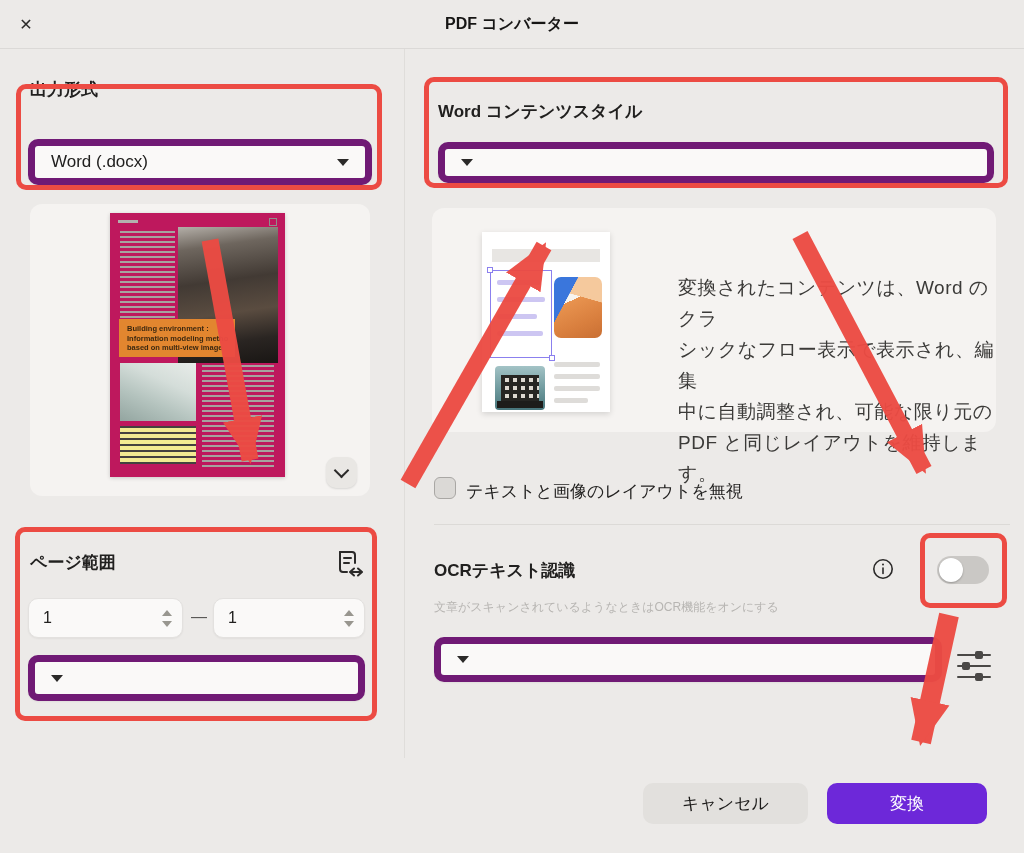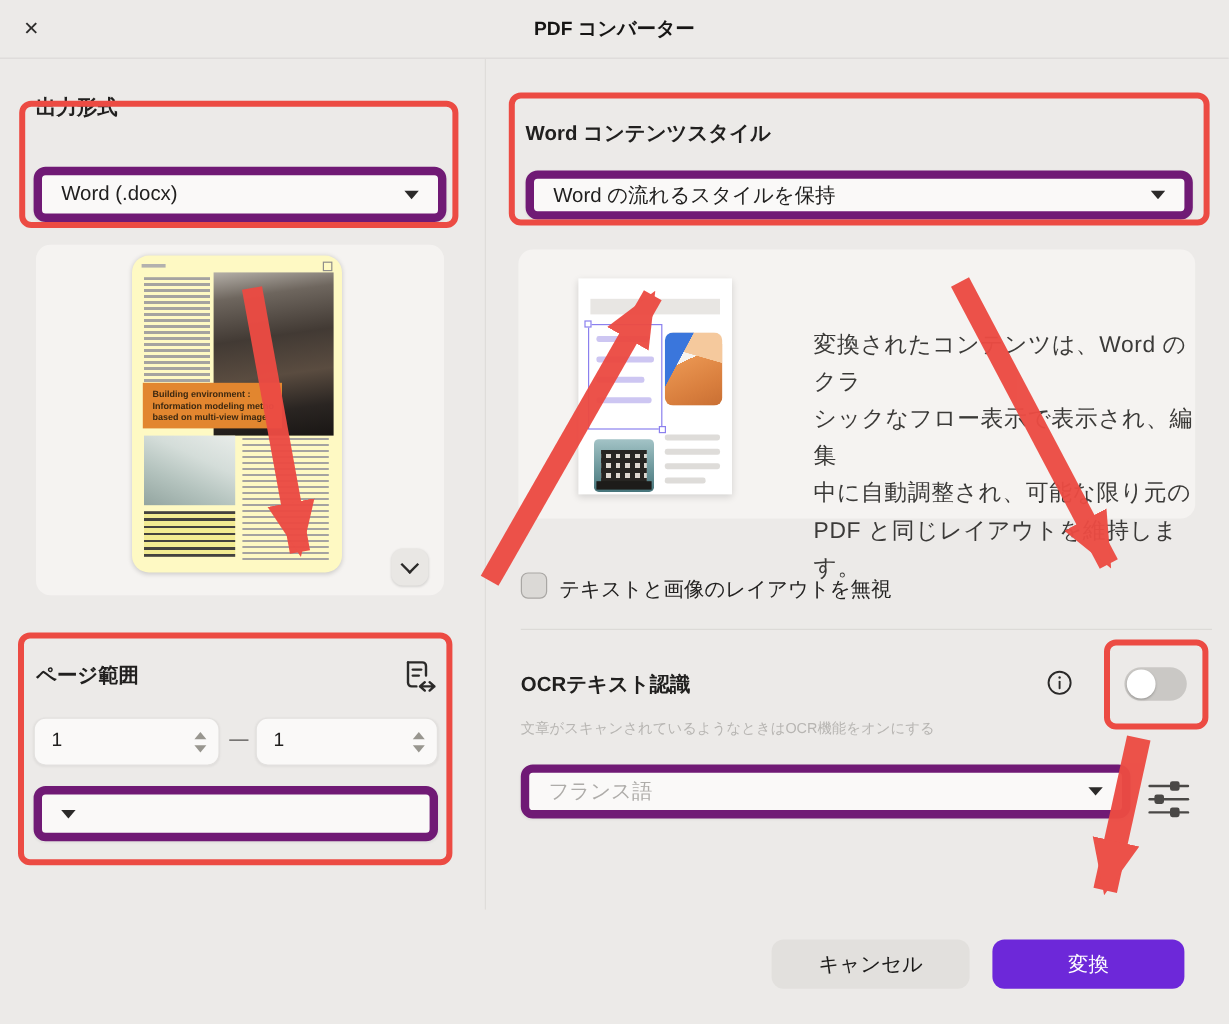--- a/index.html
+++ b/index.html
@@ -29,21 +29,21 @@
   .spin{background:#FAF9F8;border:1px solid #e3e1df;border-radius:10px;box-sizing:border-box;
         display:flex;align-items:center;padding:0 10px 0 14px;font-size:16px;color:#21201f;
         box-shadow:0 1px 2px rgba(0,0,0,0.05);}
   .spin .num{flex:1;}
   .steppers{display:flex;flex-direction:column;gap:5px;align-items:center;}
   .tri-up{width:0;height:0;border-left:5px solid transparent;border-right:5px solid transparent;border-bottom:6px solid #98968f;}
   .tri-dn{width:0;height:0;border-left:5px solid transparent;border-right:5px solid transparent;border-top:6px solid #98968f;}
   .card{background:#F5F3F1;border-radius:12px;}
   .redbox{border:5px solid #EC4B43;border-radius:10px;box-sizing:border-box;pointer-events:none;}
   
-  .page{background:#fef9c3;box-shadow:0 1px 4px rgba(0,0,0,0.18);border-radius:14px;}
+  .page{background:#be185d;box-shadow:0 1px 4px rgba(0,0,0,0.18);}
   .tline{background-image:repeating-linear-gradient(to bottom,#a5a3a0 0px,#a5a3a0 2px,transparent 2px,transparent 5px);}
   .photo-dark{background:linear-gradient(172deg,#b4afa8 0%,#6e665e 16%,#423a34 40%,#5a4c40 62%,#2a2522 82%,#191614 100%);}
   .photo-light{background:linear-gradient(205deg,#e8ece9 0%,#d4ddd9 35%,#b4c3be 65%,#93a5a0 100%);}
   .banner{background:#E2862F;color:#3c2810;font-weight:700;font-size:7.5px;line-height:9.5px;padding:5px 4px 0 8px;box-sizing:border-box;}
   .ylines{background:repeating-linear-gradient(to bottom,#44423f 0px,#44423f 2px,#f2eb92 2px,#f2eb92 6px);}
   .chevbtn{background:#E9E7E4;border-radius:10px;box-shadow:0 1px 2px rgba(0,0,0,0.12);display:flex;align-items:center;justify-content:center;}
   .chev{width:9px;height:9px;border-right:2px solid #2b2a29;border-bottom:2px solid #2b2a29;transform:rotate(45deg);margin-top:-4px;}
   
   .doc{background:#ffffff;box-shadow:0 2px 6px rgba(0,0,0,0.14);}
   .doc-head{background:#e8e6e3;}
@@ -133,21 +133,20 @@
       <span class="tri-up"></span>
       <span class="tri-dn"></span>
     </span>
 </div>
 <div class="abs dropdown" style="left:28px;top:655px;width:337px;height:46px;">
   <span class="caret"></span>
 </div>
 
 <div class="abs label" style="left:438px;top:100px;">Word コンテンツスタイル</div>
 <div class="abs dropdown" style="left:438px;top:142px;width:556px;height:41px;">
-  <span class="txt">Word の流れるスタイルを保持</span>
   <span class="caret"></span>
 </div>
 
 <div class="abs card" style="left:432px;top:208px;width:564px;height:224px;">
   <div class="abs doc" style="left:50px;top:24px;width:128px;height:180px;">
     <div class="abs doc-head" style="left:10px;top:17px;width:108px;height:13px;"></div>
     <div class="abs sel" style="left:8px;top:38px;width:60px;height:86px;">
       <div class="abs handle" style="left:-4px;top:-4px;"></div>
       <div class="abs handle" style="right:-4px;bottom:-4px;"></div>
       <div class="abs lav" style="left:6px;top:9px;width:44px;"></div>
@@ -183,21 +182,20 @@
     <circle cx="11" cy="11" r="9.2"></circle>
     <line x1="11" y1="10" x2="11" y2="15.5" stroke-linecap="round"></line>
     <circle cx="11" cy="6.6" r="1" fill="#2b2a29" stroke="none"></circle>
   </svg>
 </div>
 <div class="abs toggle" style="left:937px;top:556px;">
     <span class="knob"></span>
   </div>
 <div class="abs hint" style="left:434px;top:599px;">文章がスキャンされているようなときはOCR機能をオンにする</div>
 <div class="abs dropdown" style="left:434px;top:637px;width:508px;height:45px;">
-  <span class="txt" style="color:#aeaca9;">フランス語</span>
   <span class="caret"></span>
 </div>
 <div class="abs" style="left:955px;top:650px;">
   <svg width="38" height="32" viewBox="0 0 38 32" stroke="#4a4846" stroke-width="2" stroke-linecap="round" fill="#4a4846">
     <line x1="3" y1="5" x2="35" y2="5"></line>
       <rect x="21" y="2" width="6" height="6" rx="1"></rect>
     <line x1="3" y1="16" x2="35" y2="16"></line>
       <rect x="8" y="13" width="6" height="6" rx="1"></rect>
     <line x1="3" y1="27" x2="35" y2="27"></line>
       <rect x="21" y="24" width="6" height="6" rx="1"></rect>

